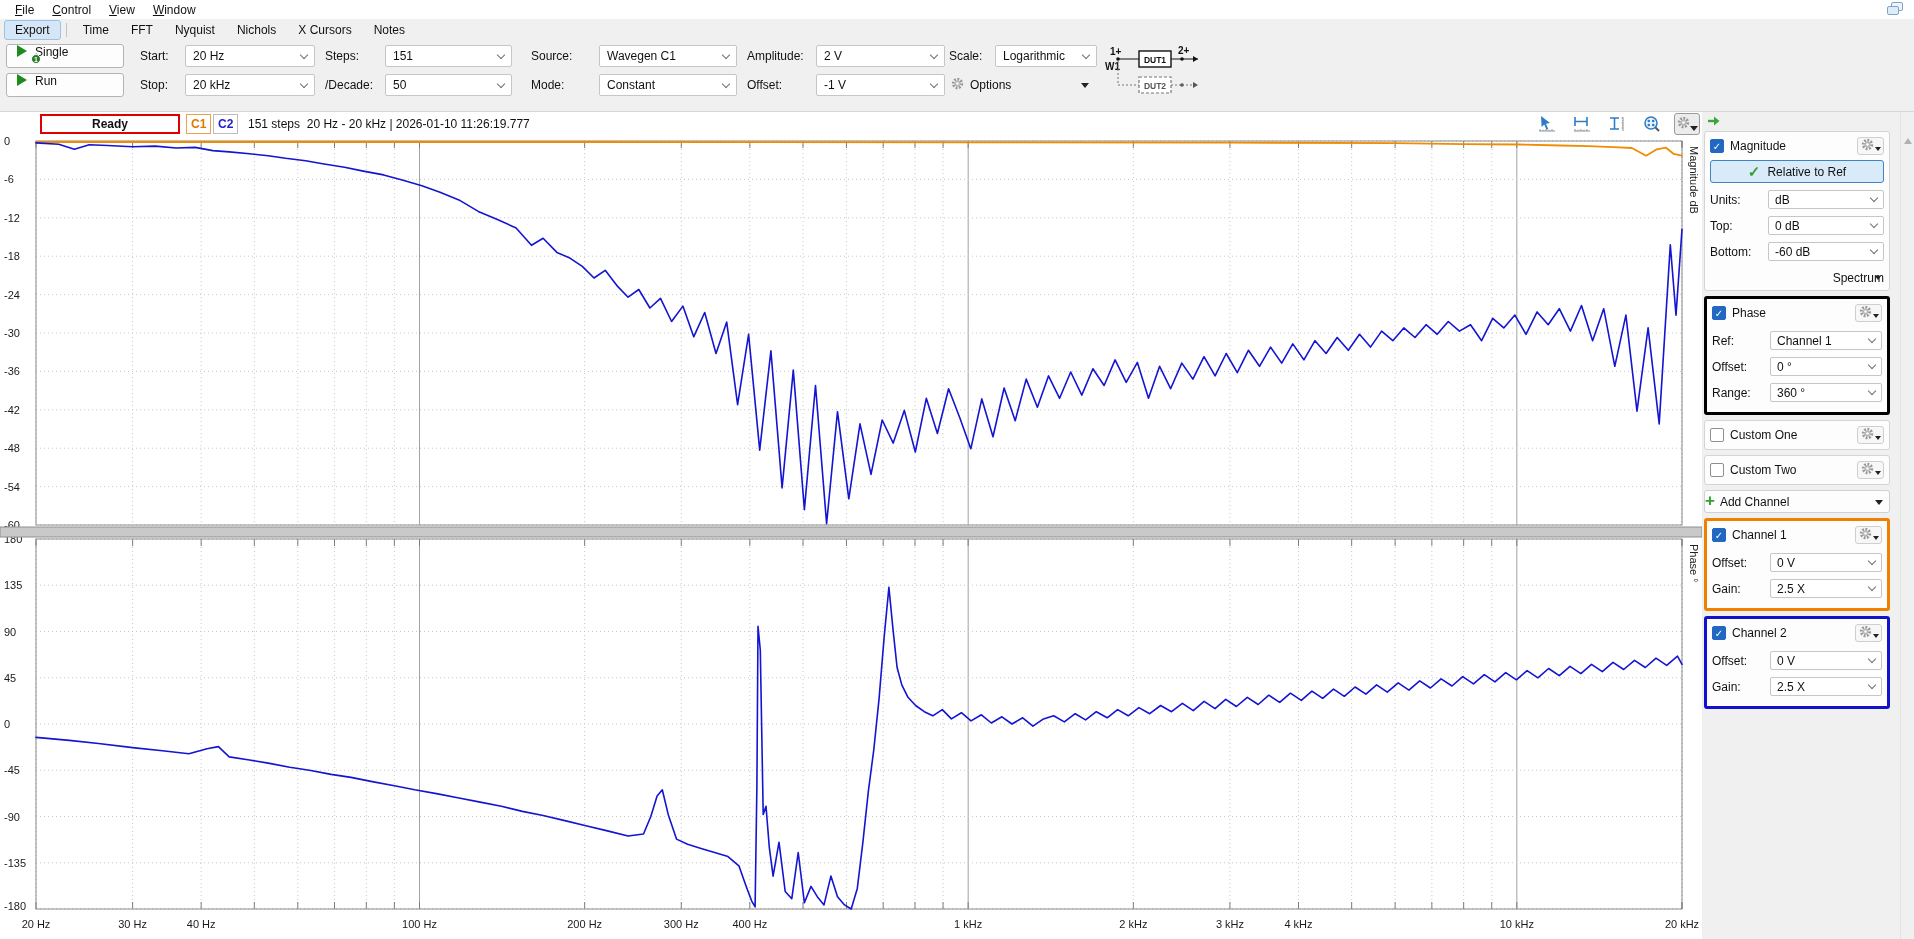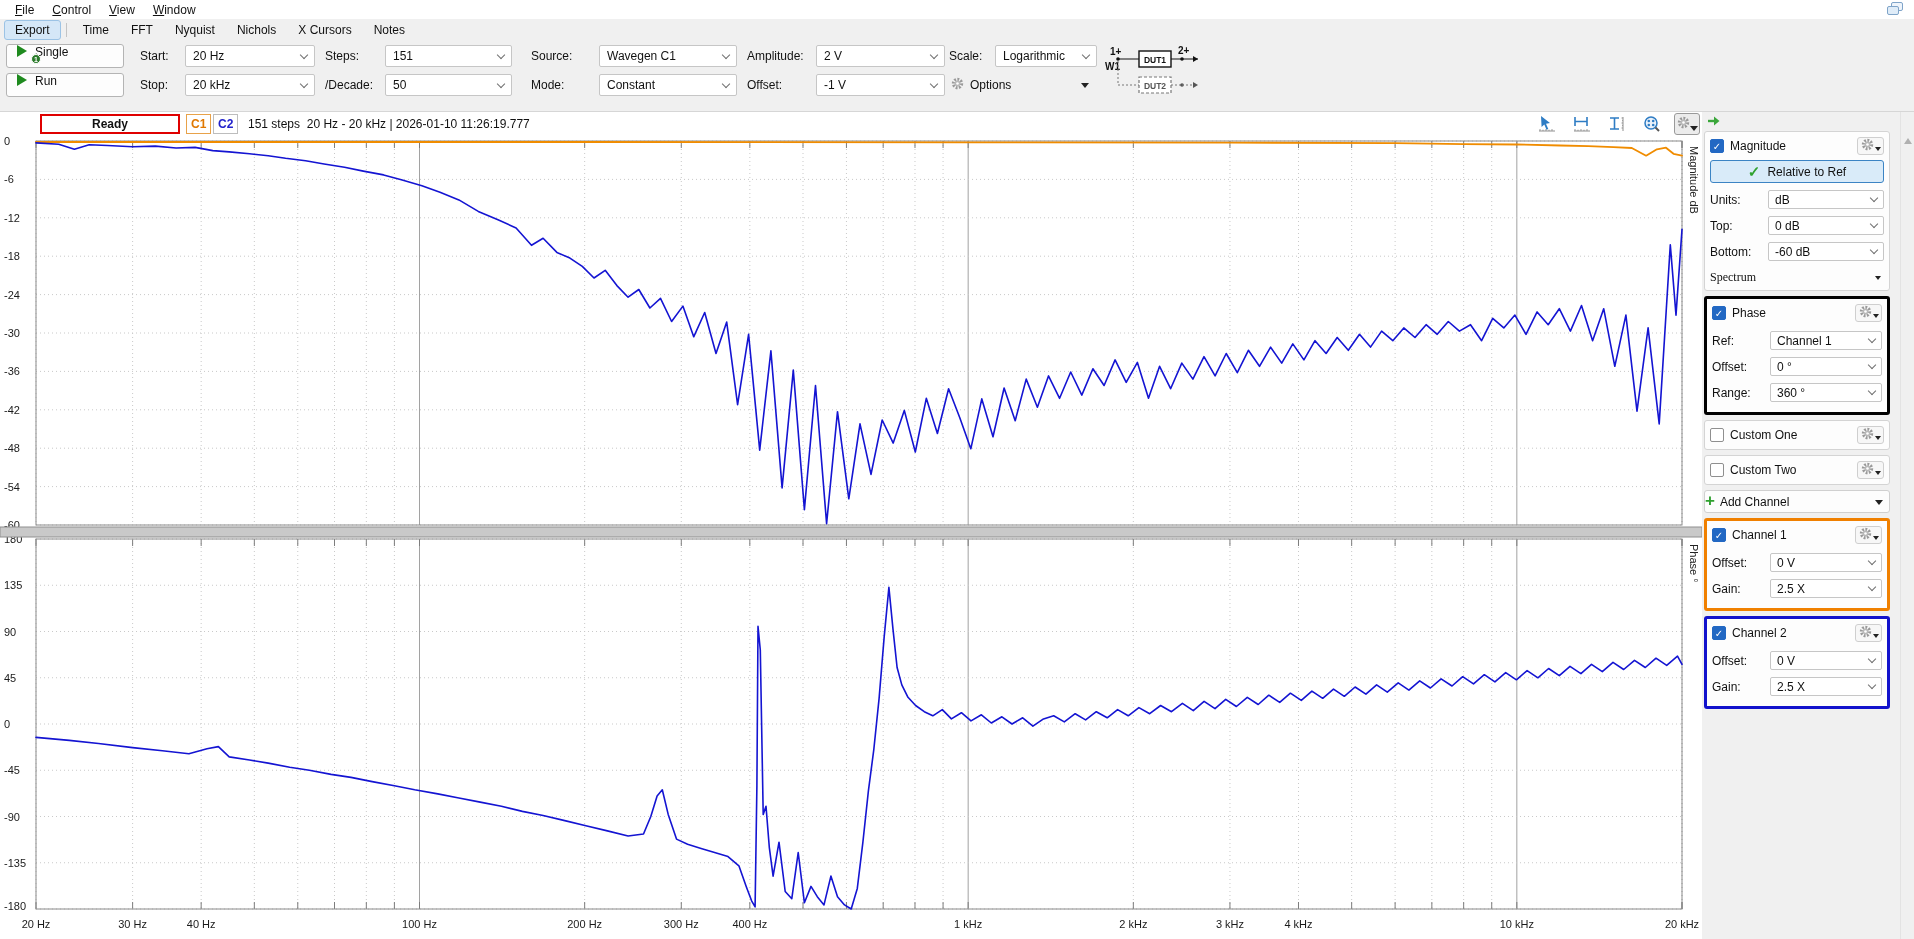--- a/index.html
+++ b/index.html
@@ -79,21 +79,21 @@
   .gearbtn { width:27px; height:18px; border:1px solid #cfcfcf; border-radius:3px; background:#f7f7f7;
              display:flex; align-items:center; justify-content:center; gap:1px; flex:none; }
   .gearbtn .caret { border-top-width:4px; border-left-width:3px; border-right-width:3px; margin-top:6px; }
   .refbtn { height:23px; background:#d9ebf9; border:1px solid #3c84c4; border-radius:3px;
             display:flex; align-items:center; justify-content:center; gap:7px; margin:3px 0 5px; }
   .greencheck::after { content:"✓"; color:#2fa12f; font-weight:bold; font-size:15px; }
   .prow { display:flex; align-items:center; margin:7px 0; gap:4px; }
   .plabel { width:54px; flex:none; }
   .combo { flex:1; height:19px; background:#fff; border:1px solid #c6c6c6; border-radius:2px;
            display:flex; align-items:center; justify-content:space-between; padding:0 6px; }
-  .spect { display:flex; align-items:center; justify-content:flex-start; position:relative; height:19px; margin-top:2px;font-family:Liberation Serif, serif; }
+  .spect { display:flex; align-items:center; justify-content:flex-end; position:relative; height:19px; margin-top:2px; }
   .spect .caret { position:absolute; right:3px; top:8px; border-top-width:4px; border-left-width:3.5px; border-right-width:3.5px; }
   .addch { height:23px; background:#fdfdfd; border:1px solid #d0d0d0; border-radius:3px; position:relative;
            display:flex; align-items:center; justify-content:flex-start; gap:5px; }
   .plus::after { content:"+"; color:#2fa12f; font-weight:bold; font-size:17px; line-height:14px; }
   .addch .caret { position:absolute; right:6px; top:9px; }
 </style>
 </head>
 <body>
 
 <div class="menubar">

